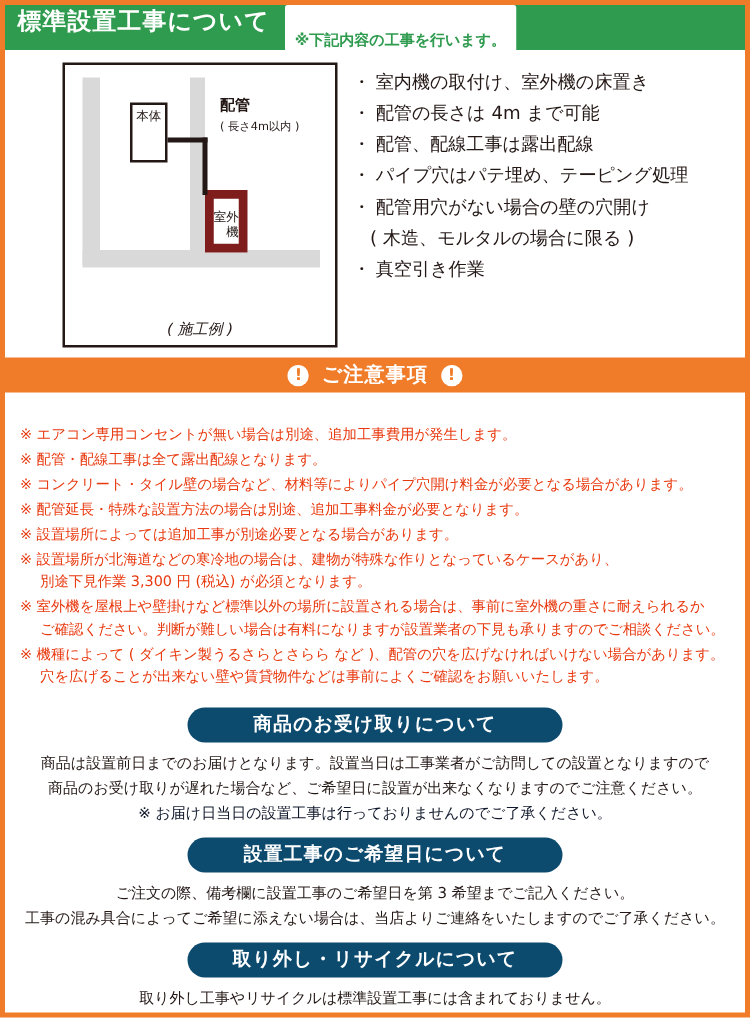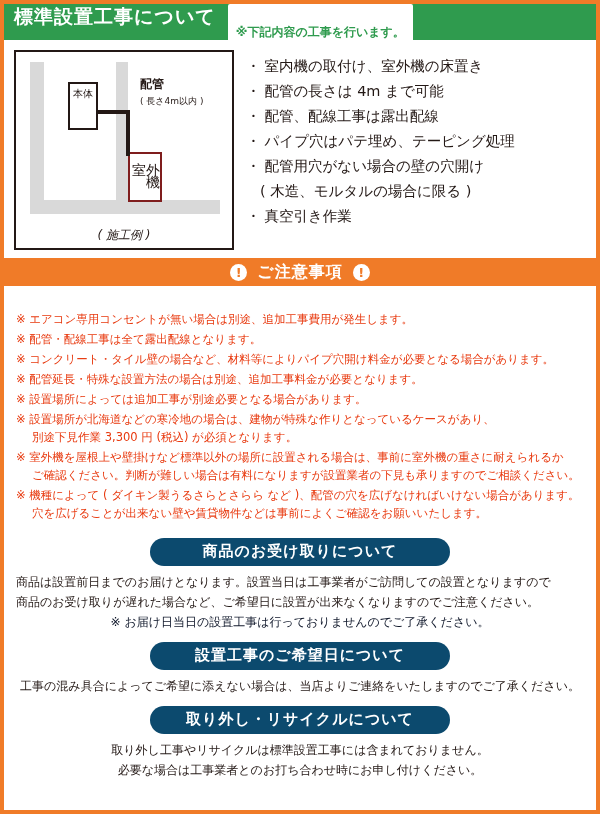--- a/index.html
+++ b/index.html
@@ -49,26 +49,27 @@
   }
 
   
   .top{
     display:flex;
     padding:10px 8px 6px 10px;
     box-sizing:border-box;
   }
   .figure{
     width:220px;
-    height:200px;
+    height:228px;
     border:2px solid #231815;
     position:relative;
     box-sizing:border-box;
     background:#ffffff;
     flex:0 0 auto;
+    margin-left:36px;
   }
   
   .wall-v{
     position:absolute;
     left:14px;top:10px;
     width:14px;height:150px;
     background:#d9d9d9;
   }
   .wall-h{
     position:absolute;
@@ -91,23 +92,23 @@
     font-size:10px;
     line-height:11px;
     text-align:center;
     padding-top:4px;
     box-sizing:border-box;
   }
   .unit-out{
     position:absolute;
     left:112px;top:100px;
     width:34px;height:50px;
-    border:2px solid #7f1d1d;
+    border:7px solid #7f1d1d;
     background:#fff;
-    font-size:14px;
+    font-size:10px;
     line-height:12px;
     text-align:right;
     padding-top:10px;
     box-sizing:border-box;
   }
   .pipe{
     position:absolute;
     background:#231815;
   }
   .pipe-a{left:82px;top:58px;width:32px;height:4px;}
@@ -203,21 +204,21 @@
   }
   .sec-body{
     padding:0 12px;
     text-align:center;
   }
   .sec-line{
     font-size:12px;
     line-height:20px;
     color:#231815;
   }
-  .sec-line.left{ text-align:left; }
+  .sec-line.left{ text-align:center; }
   .sec-line.red{ color:#0f172a; }
 </style>
 </head>
 <body>
 
 <div class="page">
 
   <div class="header">
     <div class="header-title">標準設置工事について</div>
     <div class="header-note">※下記内容の工事を行います。</div>
@@ -283,20 +284,21 @@
 
   <div class="pill">商品のお受け取りについて</div>
   <div class="sec-body">
     <div class="sec-line left">商品は設置前日までのお届けとなります。設置当日は工事業者がご訪問しての設置となりますので</div>
     <div class="sec-line left">商品のお受け取りが遅れた場合など、ご希望日に設置が出来なくなりますのでご注意ください。</div>
     <div class="sec-line red">※ お届け日当日の設置工事は行っておりませんのでご了承ください。</div>
   </div>
 
   <div class="pill">設置工事のご希望日について</div>
   <div class="sec-body">
+    <div class="sec-line">ご注文の際、備考欄に設置工事のご希望日を第 3 希望までご記入ください。</div>
     <div class="sec-line">工事の混み具合によってご希望に添えない場合は、当店よりご連絡をいたしますのでご了承ください。</div>
   </div>
 
   <div class="pill">取り外し・リサイクルについて</div>
   <div class="sec-body">
     <div class="sec-line">取り外し工事やリサイクルは標準設置工事には含まれておりません。</div>
     <div class="sec-line">必要な場合は工事業者とのお打ち合わせ時にお申し付けください。</div>
   </div>
 
 </div>

